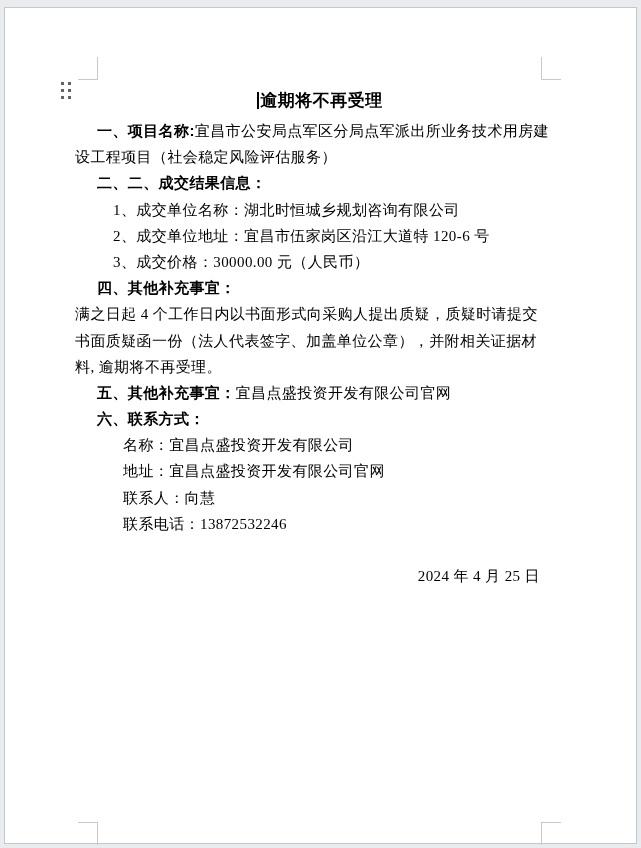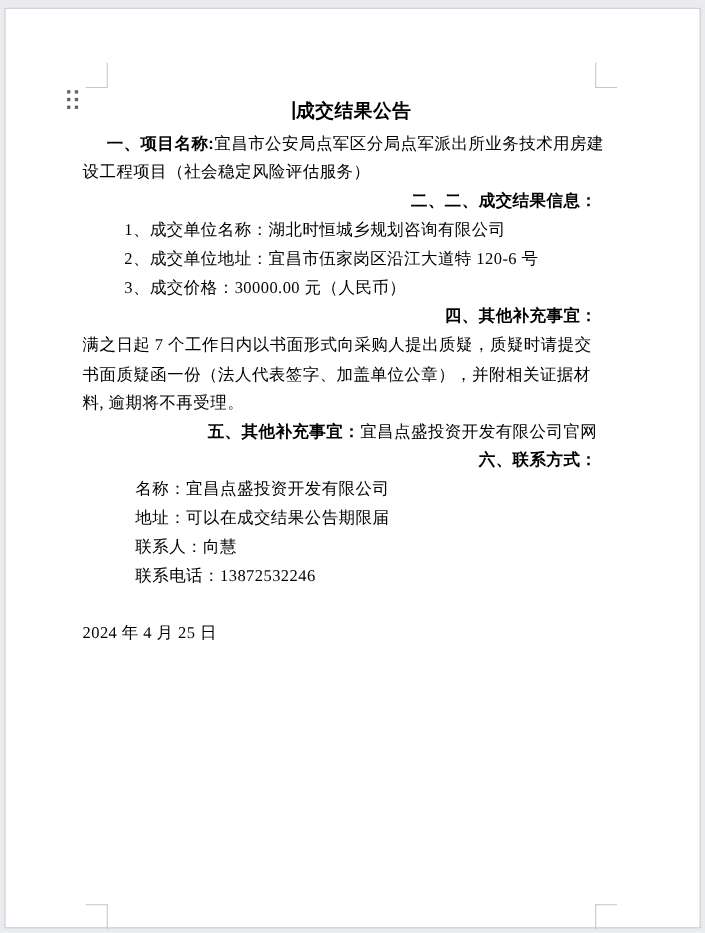--- a/index.html
+++ b/index.html
@@ -32,24 +32,24 @@
   }
   .title-line{
     margin-left:22px;text-align:center;
     font-size:17px;font-weight:bold;line-height:34px;height:34px;
     font-family:"Liberation Sans","DejaVu Sans",sans-serif;
     letter-spacing:0.5px;
   }
   .caret{display:inline-block;width:2px;height:17px;background:#000;vertical-align:-3px;margin-right:1px;}
   .ln{line-height:26.2px;height:26.2px;white-space:nowrap;}
   .hd{font-weight:bold;font-family:"Liberation Sans","DejaVu Sans",sans-serif;}
-  .ind-hd{padding-left:22px;text-align:right;}
+  .ind-hd{padding-left:22px;}
   .ind-item{padding-left:38px;}
   .ind-item2{padding-left:48px;}
-  .date-line{padding-right:3px;margin-top:26.2px;white-space:nowrap;}
+  .date-line{text-align:right;padding-right:3px;margin-top:26.2px;white-space:nowrap;}
 </style>
 </head>
 <body>
 
 <div class="page"></div>
 
 <div class="mark mark-tl"></div>
 <div class="mark mark-tr"></div>
 <div class="mark mark-bl"></div>
 <div class="mark mark-br"></div>
@@ -58,39 +58,39 @@
   <i></i>
     <i></i>
   <i></i>
     <i></i>
   <i></i>
     <i></i>
 </div>
 
 <div class="content">
 
-  <div class="title-line"><span class="caret"></span><span>成交结果公告</span></div>
+  <div class="title-line"><span class="caret"></span><span>逾期将不再受理</span></div>
 
   <div class="ln ind-hd"><span class="hd">一、项目名称:</span><span>宜昌市公安局点军区分局点军派出所业务技术用房建</span></div>
   <div class="ln"><span>设工程项目（社会稳定风险评估服务）</span></div>
 
   <div class="ln ind-hd"><span class="hd">二、二、成交结果信息：</span></div>
   <div class="ln ind-item"><span>1、成交单位名称：湖北时恒城乡规划咨询有限公司</span></div>
   <div class="ln ind-item"><span>2、成交单位地址：宜昌市伍家岗区沿江大道特 120-6 号</span></div>
   <div class="ln ind-item"><span>3、成交价格：30000.00 元（人民币）</span></div>
 
 
   <div class="ln ind-hd"><span class="hd">四、其他补充事宜：</span></div>
-  <div class="ln"><span>满之日起 7 个工作日内以书面形式向采购人提出质疑，质疑时请提交</span></div>
+  <div class="ln"><span>满之日起 4 个工作日内以书面形式向采购人提出质疑，质疑时请提交</span></div>
   <div class="ln"><span>书面质疑函一份（法人代表签字、加盖单位公章），并附相关证据材</span></div>
   <div class="ln"><span>料, 逾期将不再受理。</span></div>
 
   <div class="ln ind-hd"><span class="hd">五、其他补充事宜：</span><span>宜昌点盛投资开发有限公司官网</span></div>
 
   <div class="ln ind-hd"><span class="hd">六、联系方式：</span></div>
   <div class="ln ind-item2"><span>名称：宜昌点盛投资开发有限公司</span></div>
-  <div class="ln ind-item2"><span>地址：可以在成交结果公告期限届</span></div>
+  <div class="ln ind-item2"><span>地址：宜昌点盛投资开发有限公司官网</span></div>
   <div class="ln ind-item2"><span>联系人：向慧</span></div>
   <div class="ln ind-item2"><span>联系电话：13872532246</span></div>
 
   <div class="ln date-line"><span>2024 年 4 月 25 日</span></div>
 
 </div>
 
 </body></html>

